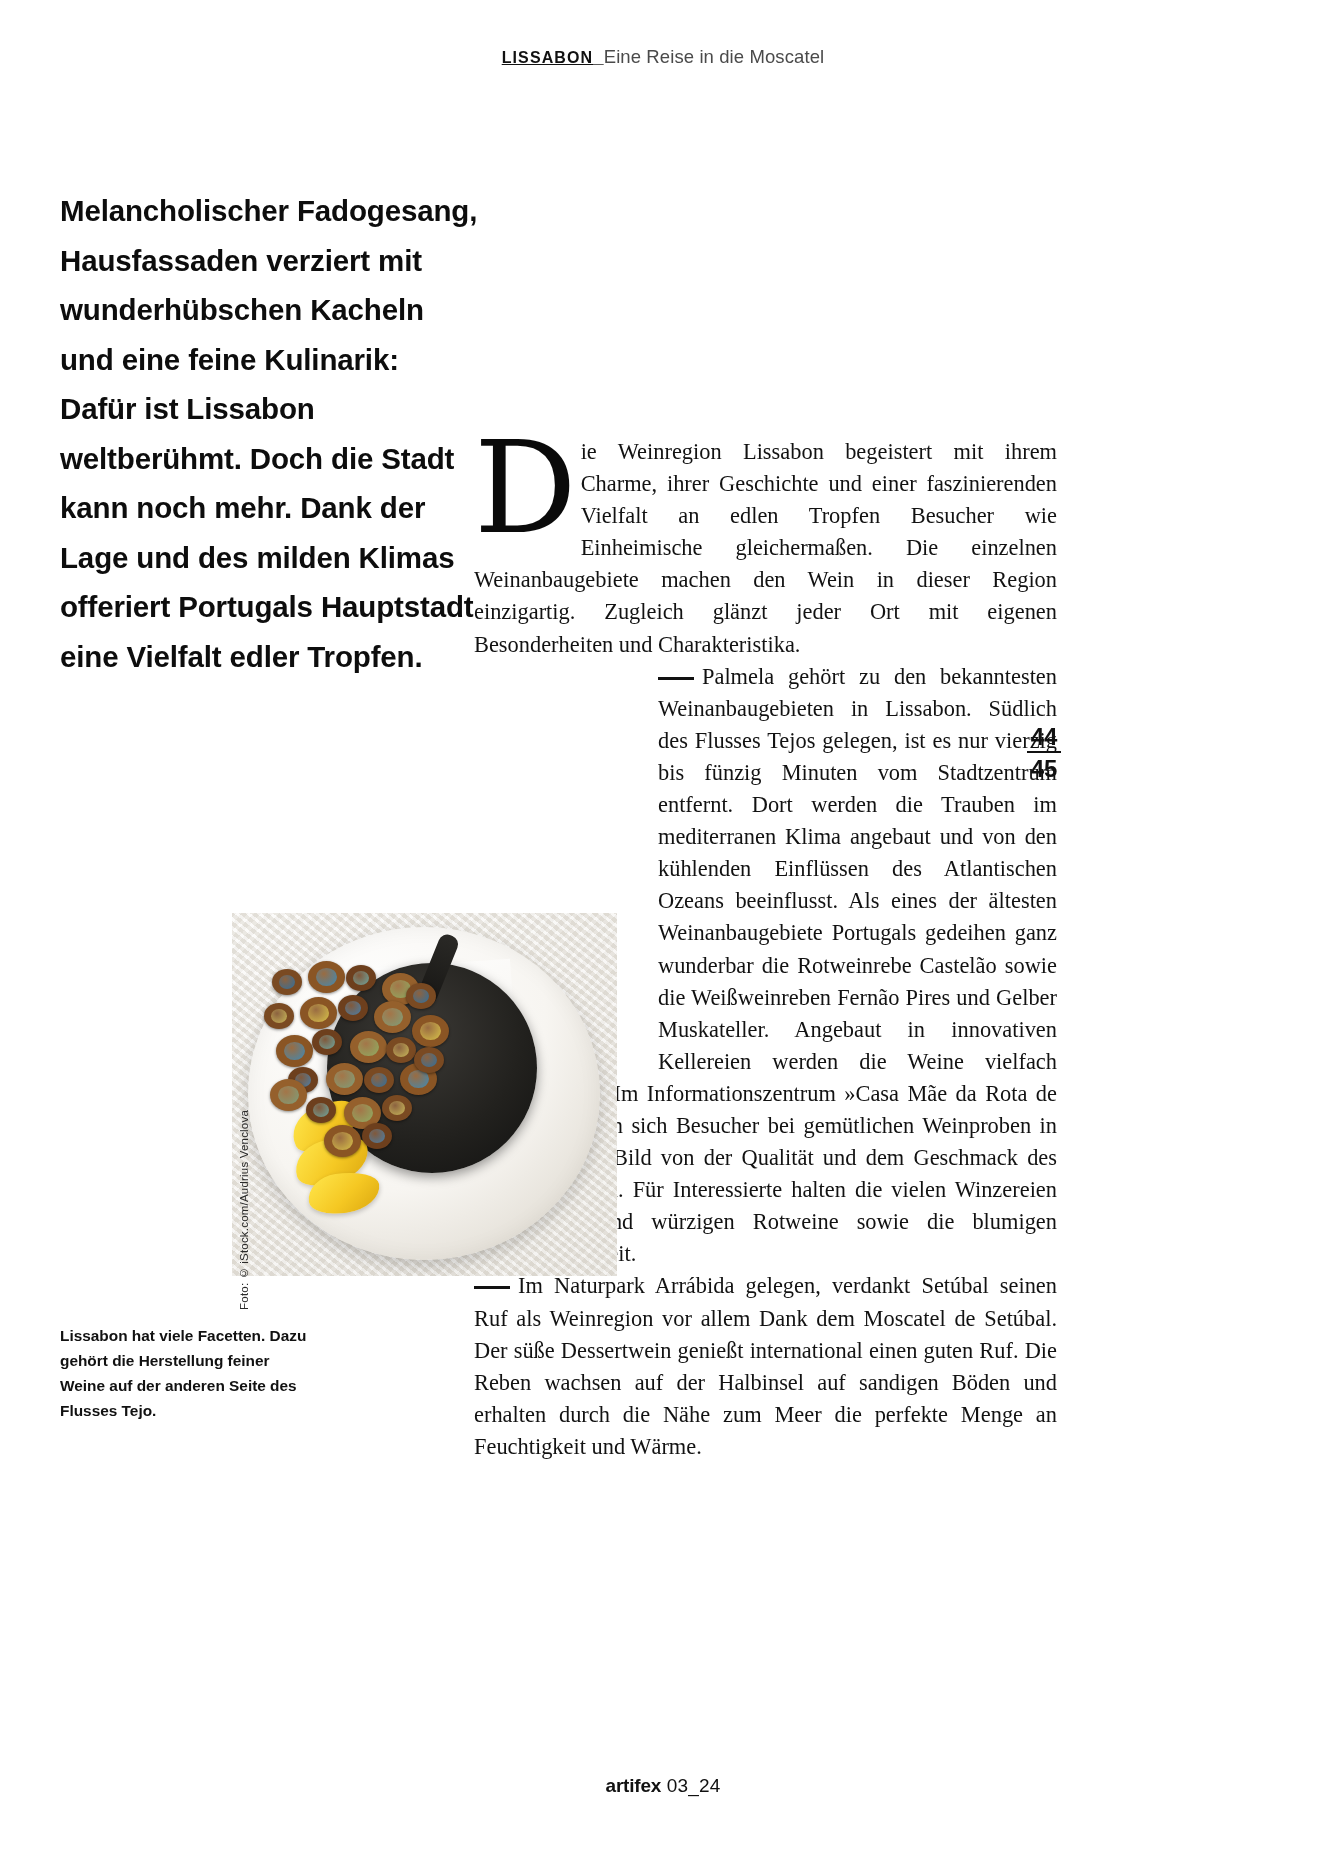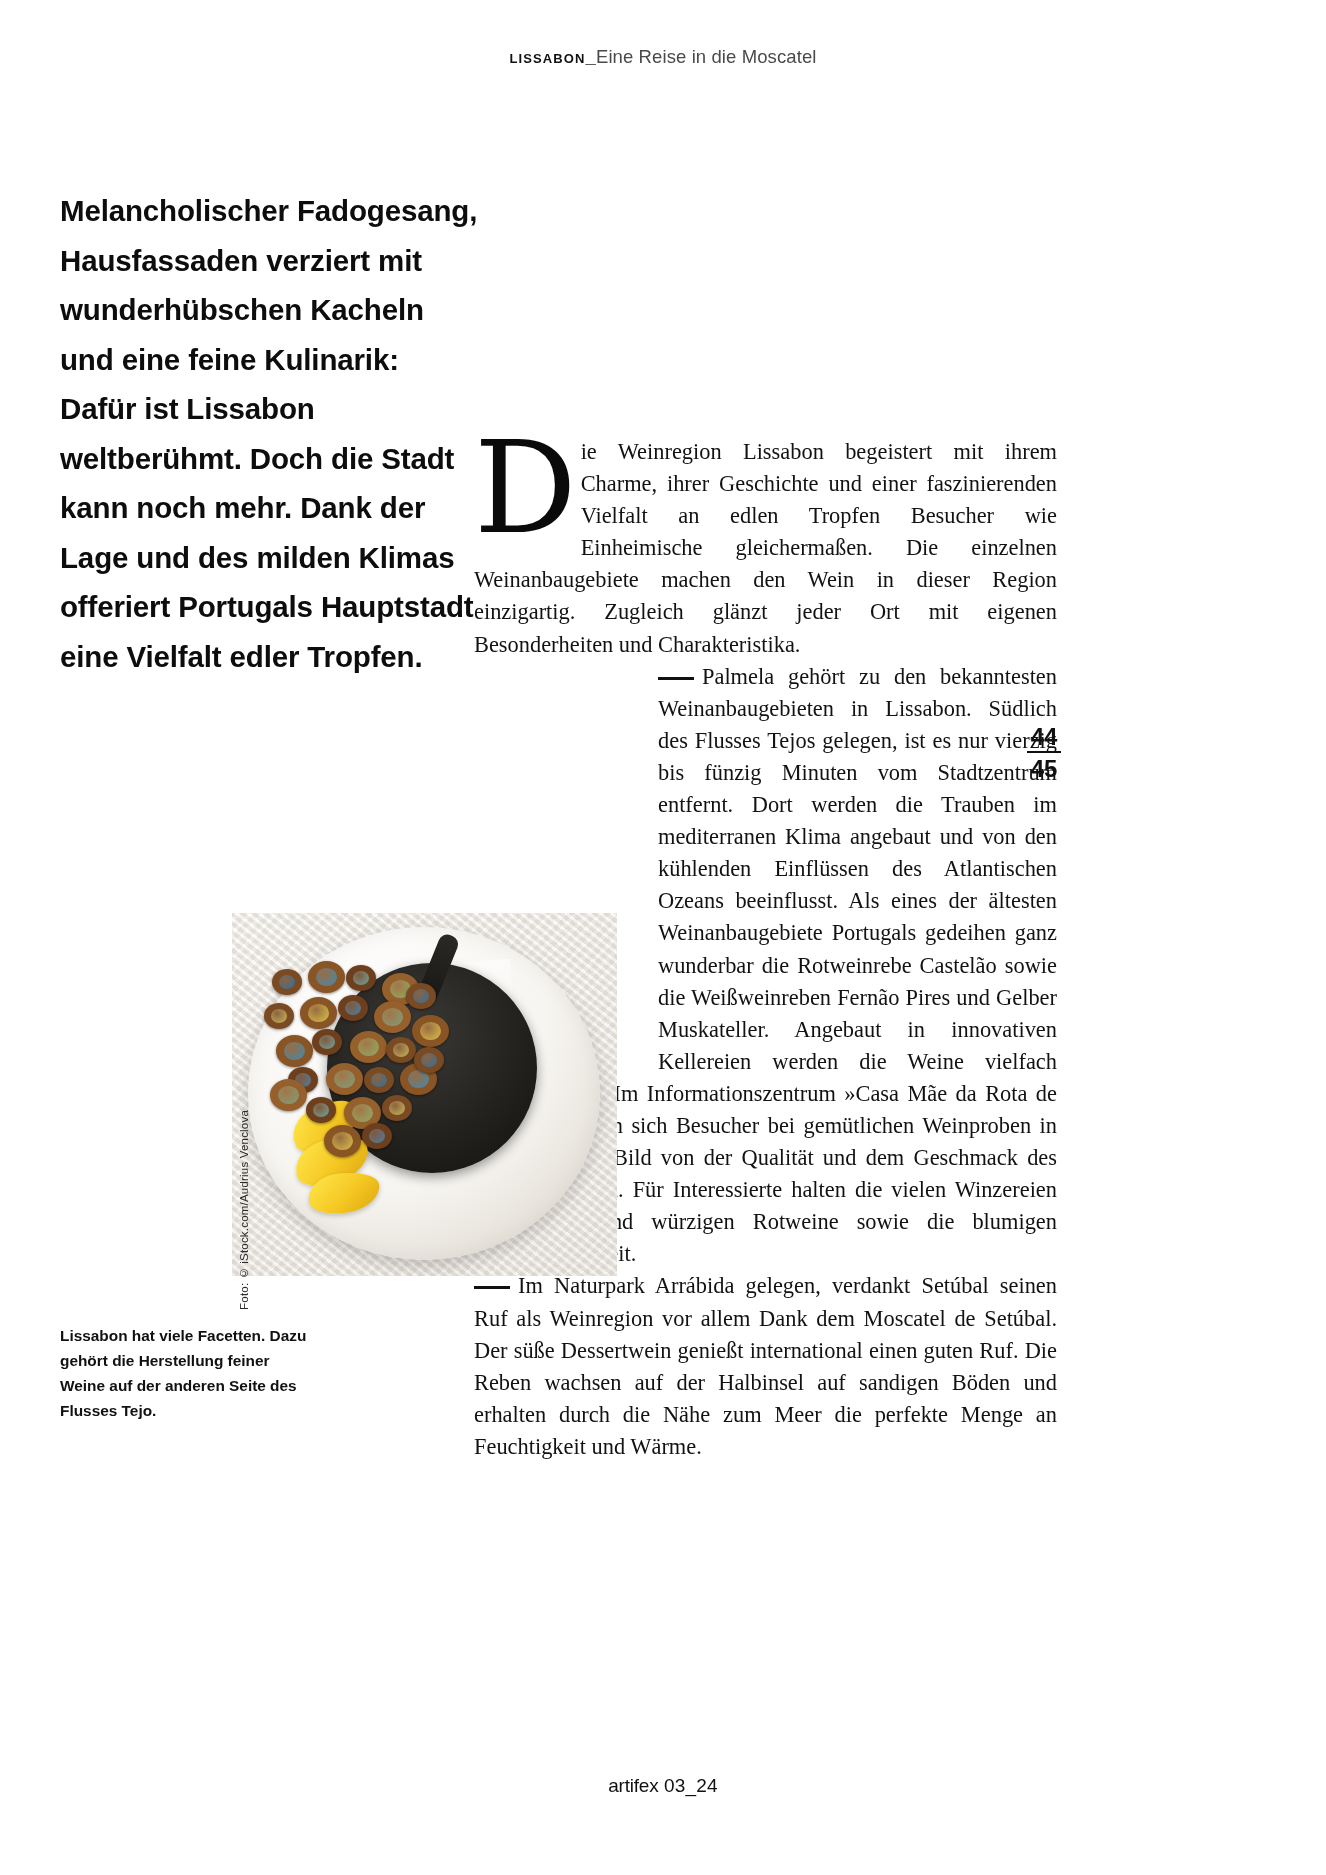--- a/index.html
+++ b/index.html
@@ -17,22 +17,23 @@
     position:absolute;
     top:46px; left:0; width:1326px;
     text-align:center;
     font-size:18.5px;
     letter-spacing:.2px;
     white-space:nowrap;
   }
   .runhead .kicker {
     font-weight:bold;
     letter-spacing:1.1px;
-    font-size:13px;
+    font-size:16px;
     color:#111;
+    text-decoration:underline;
   }
   .runhead .sep { font-weight:bold; color:#111; }
   .runhead .sub { color:#4a4a4a; font-weight:normal; letter-spacing:.1px; }
 
   
   .lead {
     position:absolute;
     left:60px; top:186px;
     width:420px;
     font-size:29.5px;
@@ -191,21 +192,21 @@
 
   
   .footer {
     position:absolute;
     bottom:78px; left:0; width:1326px;
     text-align:center;
     font-size:19px;
     color:#111;
     white-space:nowrap;
   }
-  .footer .brand { font-weight:normal; letter-spacing:-.2px; }
+  .footer .brand { font-weight:bold; letter-spacing:-.2px; }
   .footer .issue { font-weight:normal; letter-spacing:.2px; }
 </style>
 </head>
 <body>
 
 <div class="runhead">
   <span class="kicker">LISSABON</span><span class="sep">_</span><span class="sub">Eine Reise in die Moscatel</span>
 </div>
 
 <div class="lead">Melancholischer Fadogesang, Hausfassaden verziert mit wunderhübschen Kacheln und eine feine Kulinarik: Dafür ist Lissabon weltberühmt. Doch die Stadt kann noch mehr. Dank der Lage und des milden Klimas offeriert Portugals Hauptstadt eine Vielfalt edler Tropfen.</div>

